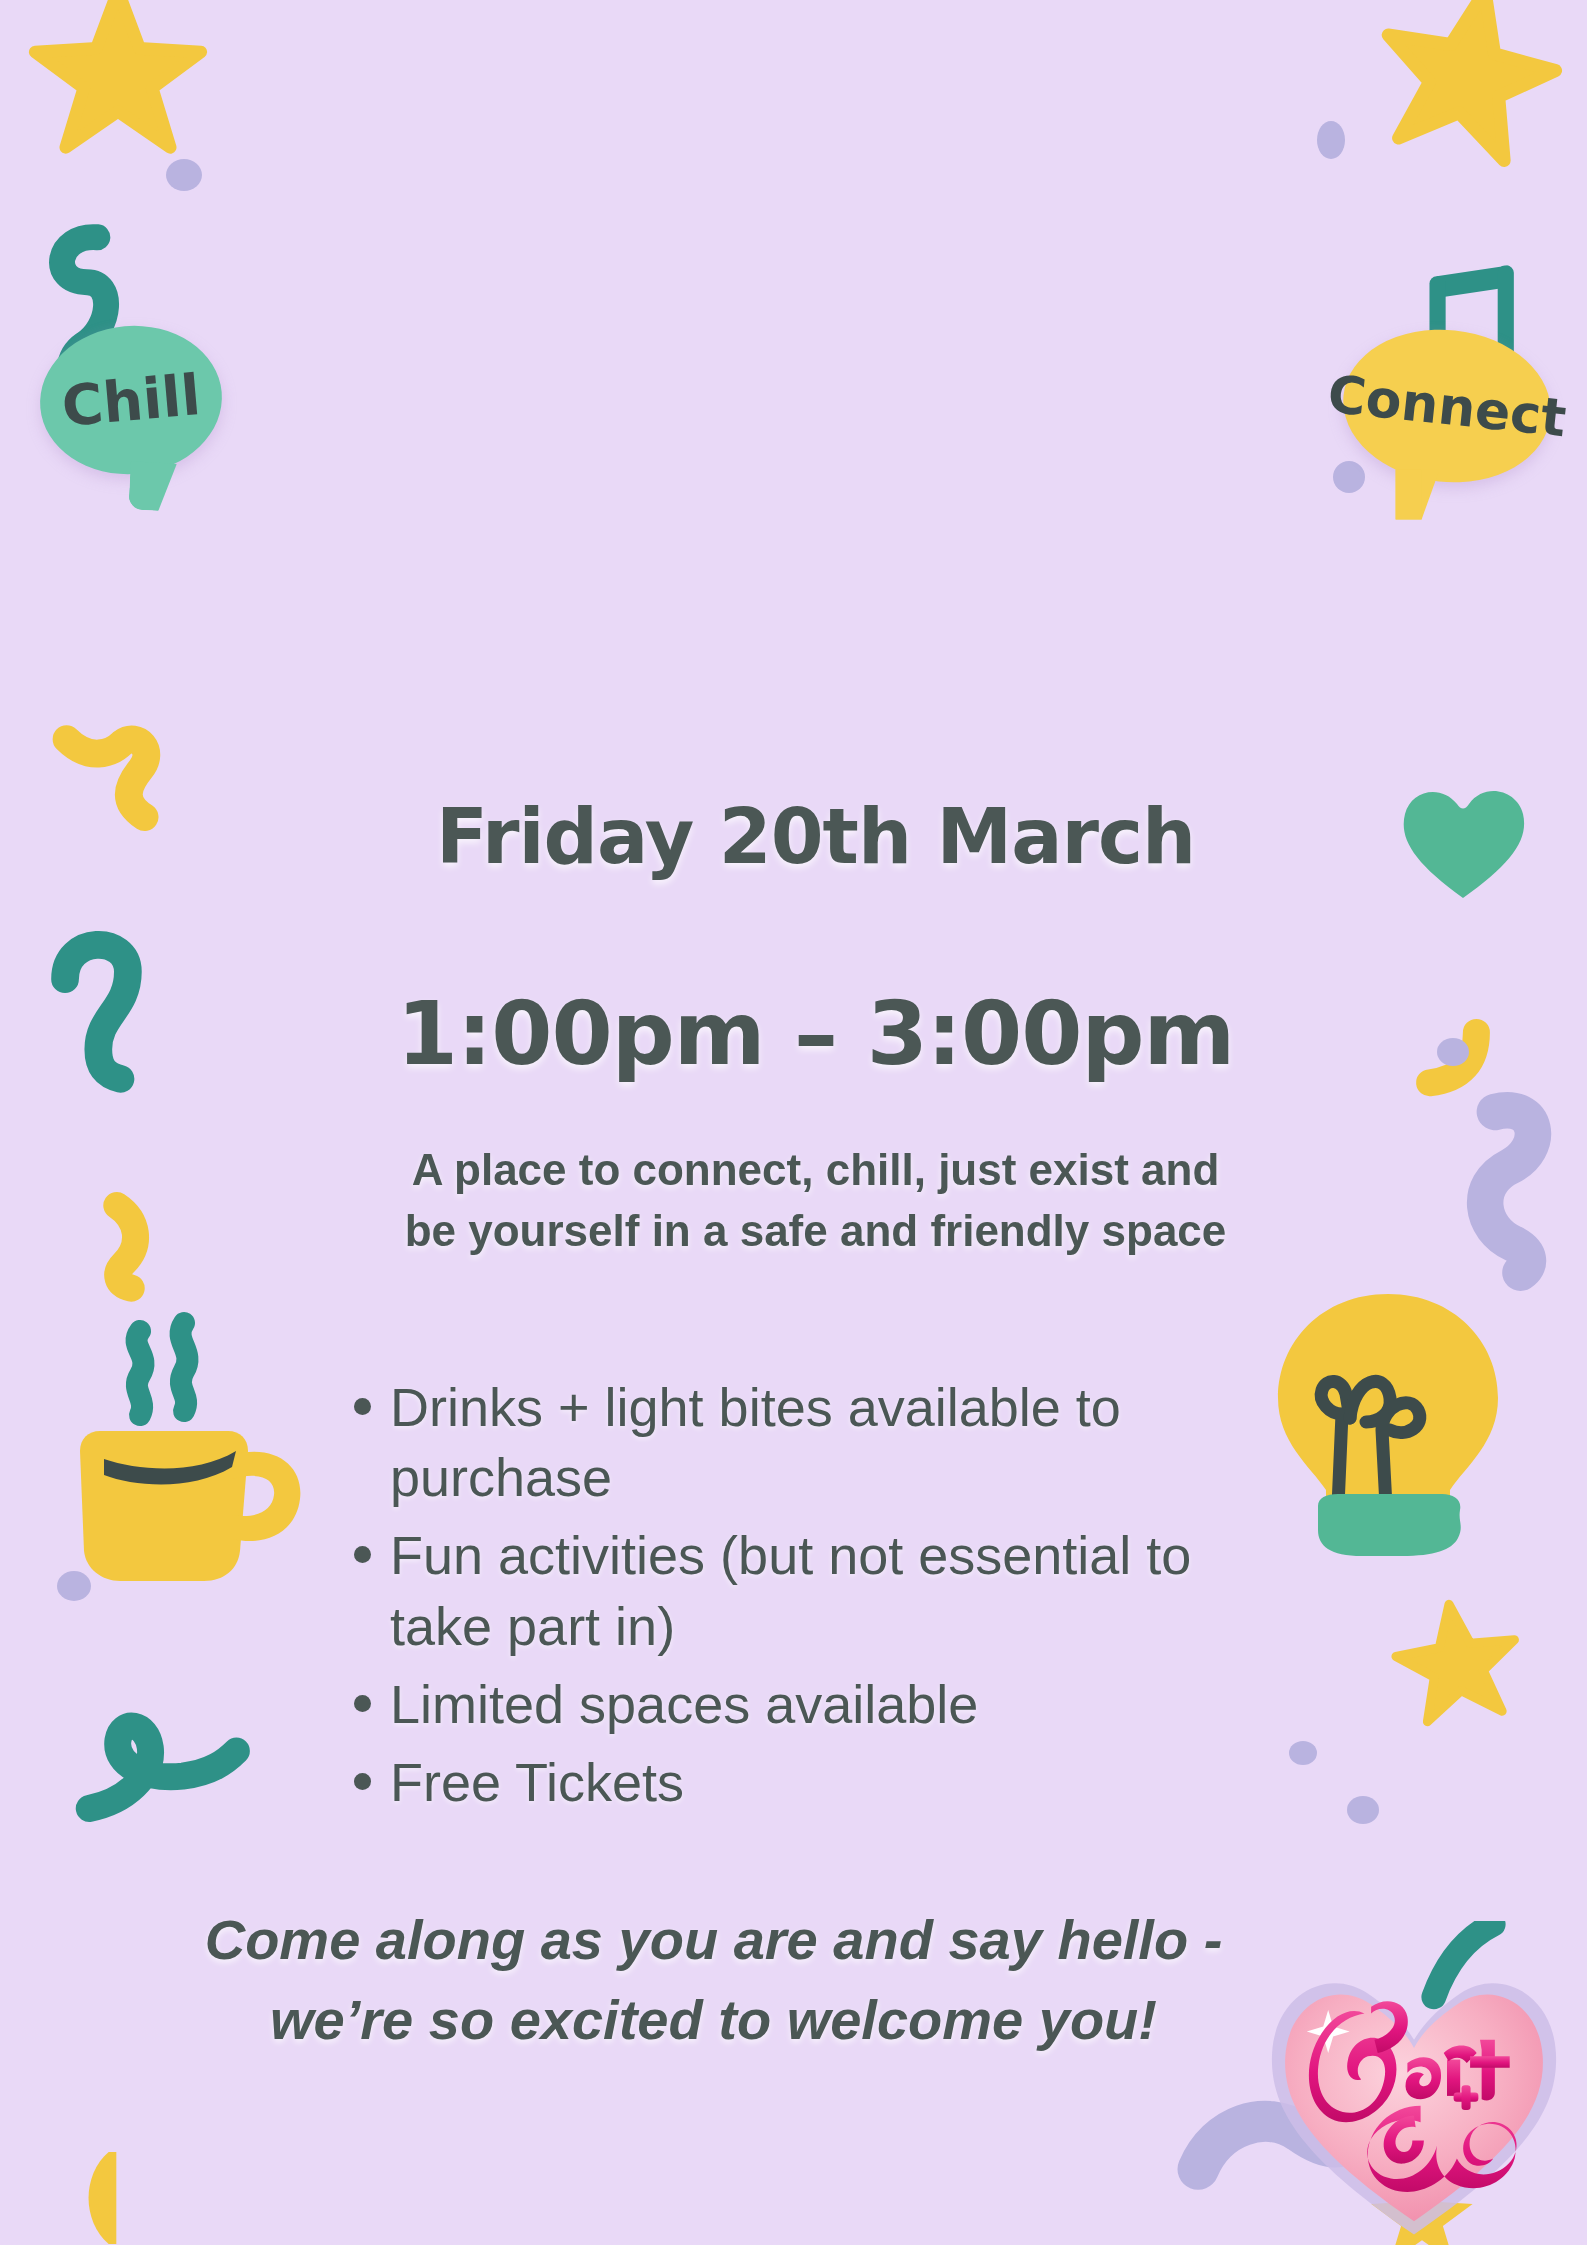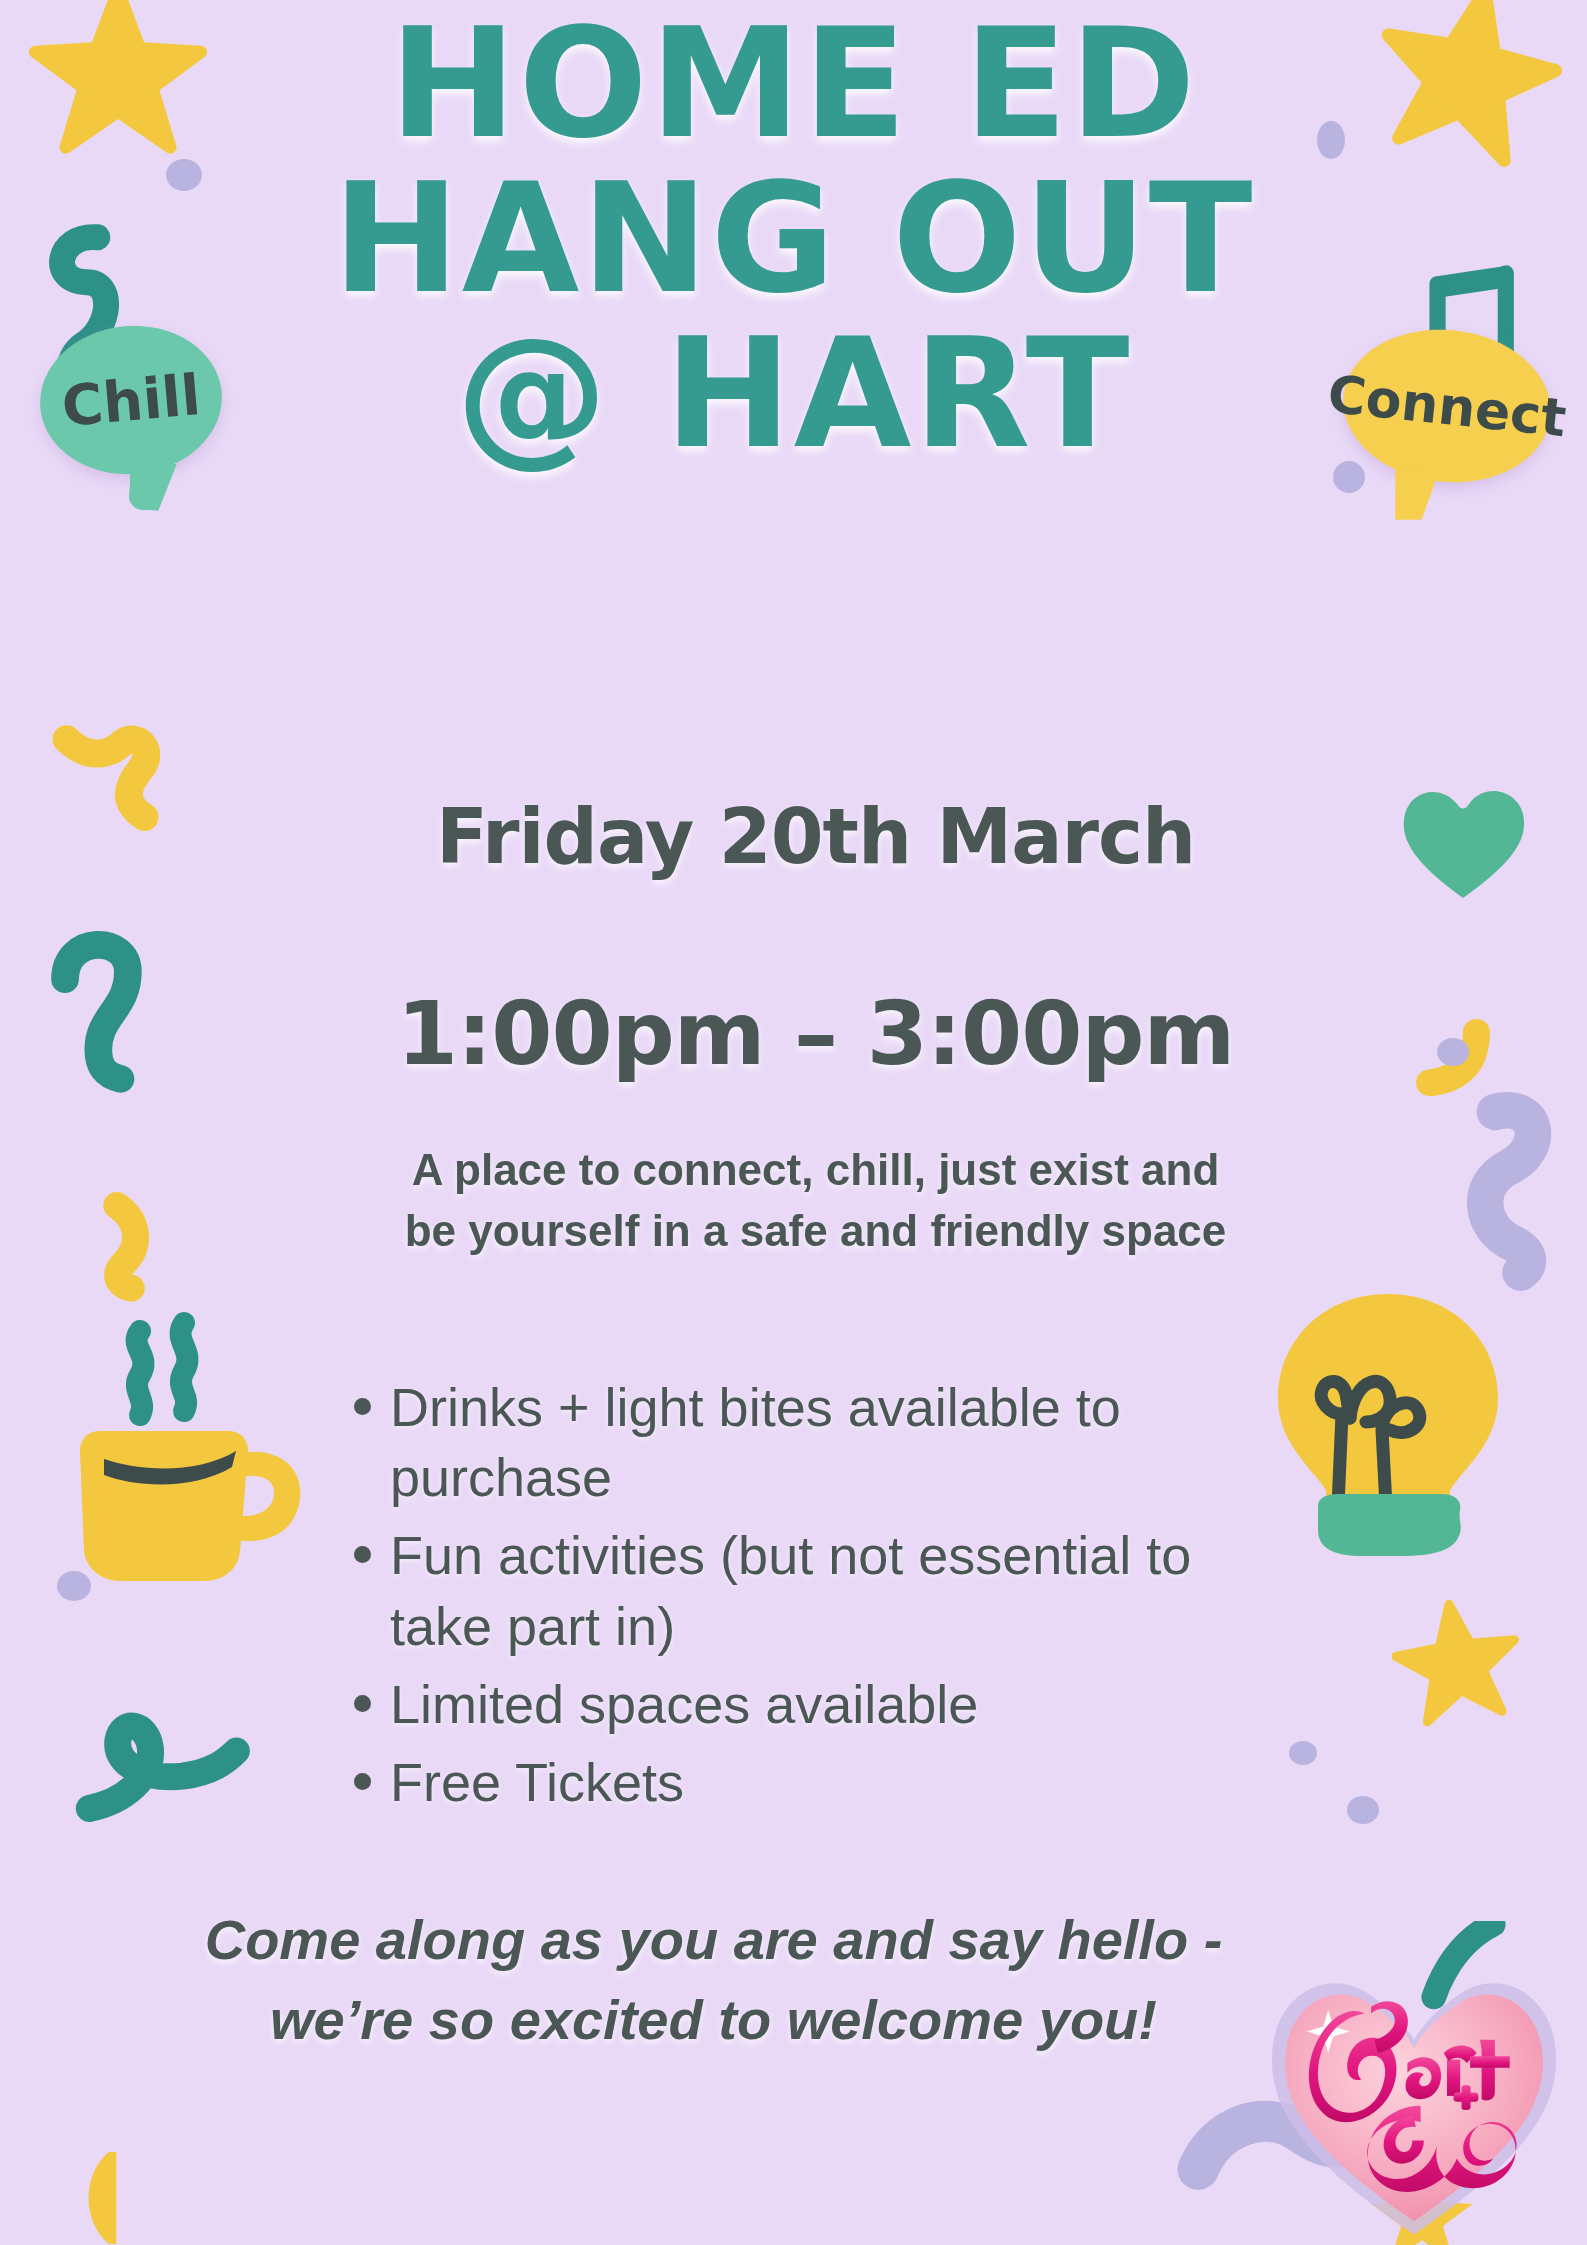--- a/index.html
+++ b/index.html
@@ -298,25 +298,20 @@
       <path d="M4 54 C14 30 40 22 58 34 C72 44 80 44 86 38" fill="none" stroke="#b9b3e0" stroke-width="22" stroke-linecap="round"></path>
     </svg>
   </div>
 
   <div class="deco" style="left:1362px;top:2160px;">
     <svg width="120" height="110" viewBox="0 0 100 100">
       <path fill="#f3c83f" d="M50 6 L62 38 L96 40 L69 60 L79 93 L50 73 L21 93 L31 60 L4 40 L38 38 Z"></path>
     </svg>
   </div>
 
-  <div class="headline">
-    <span class="line">HOME ED</span>
-    <span class="line">HANG OUT</span>
-    <span class="line">@ HART</span>
-  </div>
 
   <div class="bubble" id="bubble-chill">
     <div class="blob">
       <span>Chill</span>
       <i class="tail"></i>
     </div>
   </div>
 
   <div class="bubble" id="bubble-connect">
     <div class="blob">

